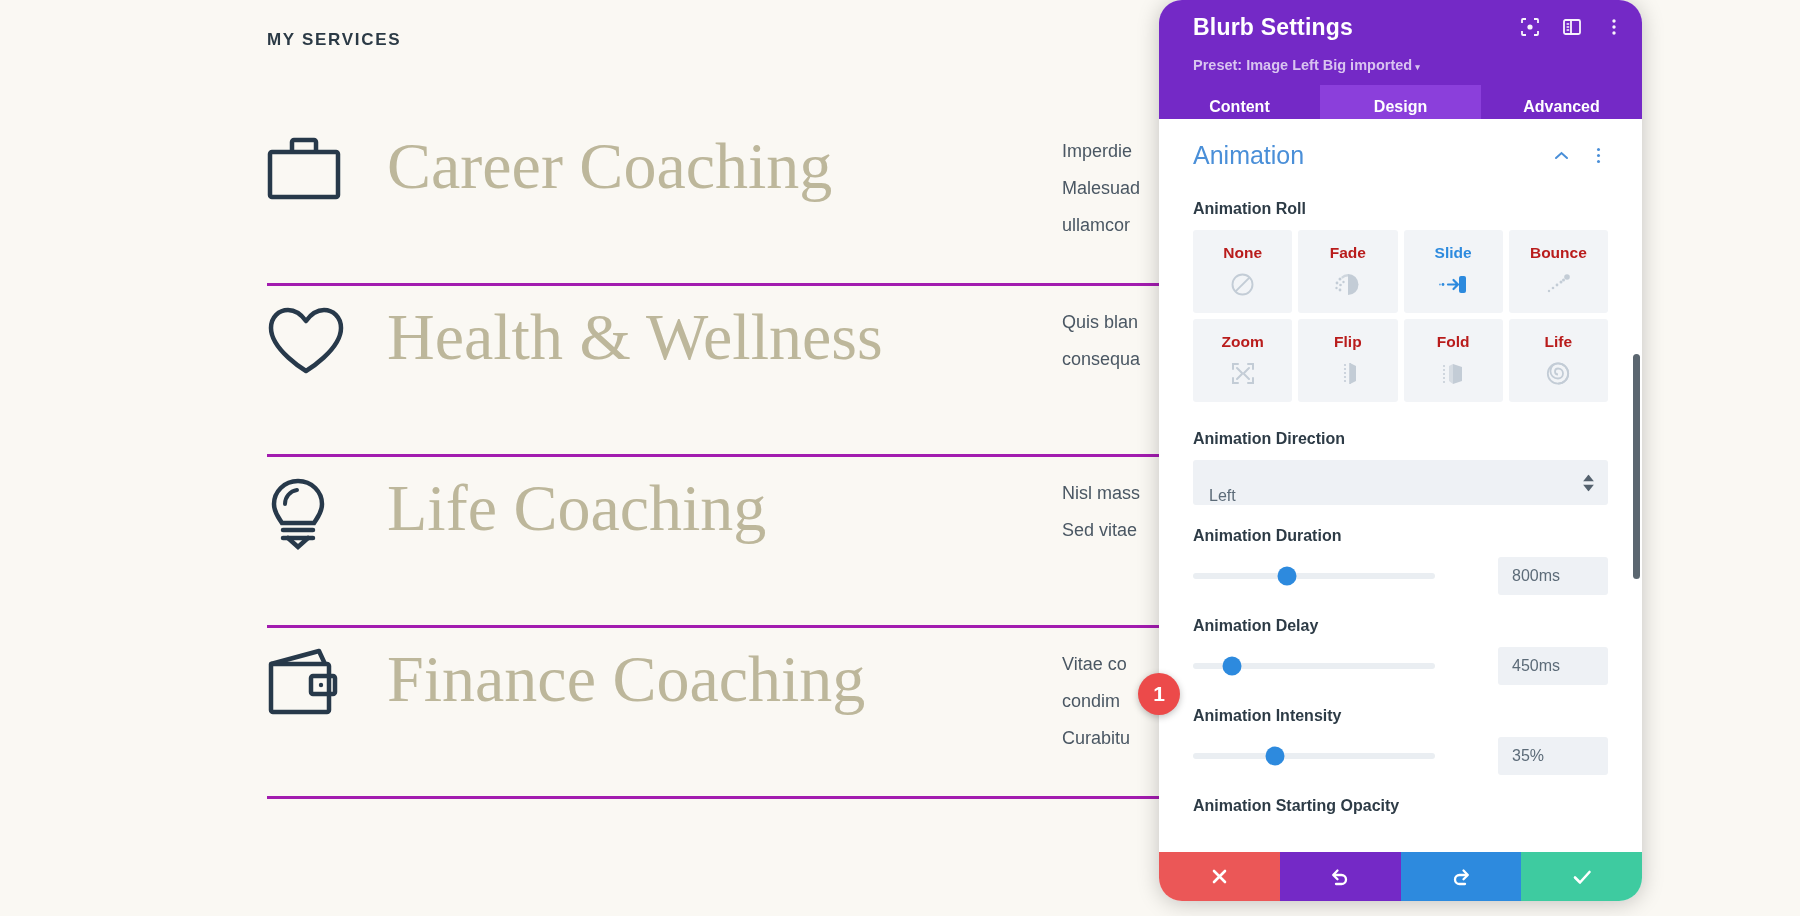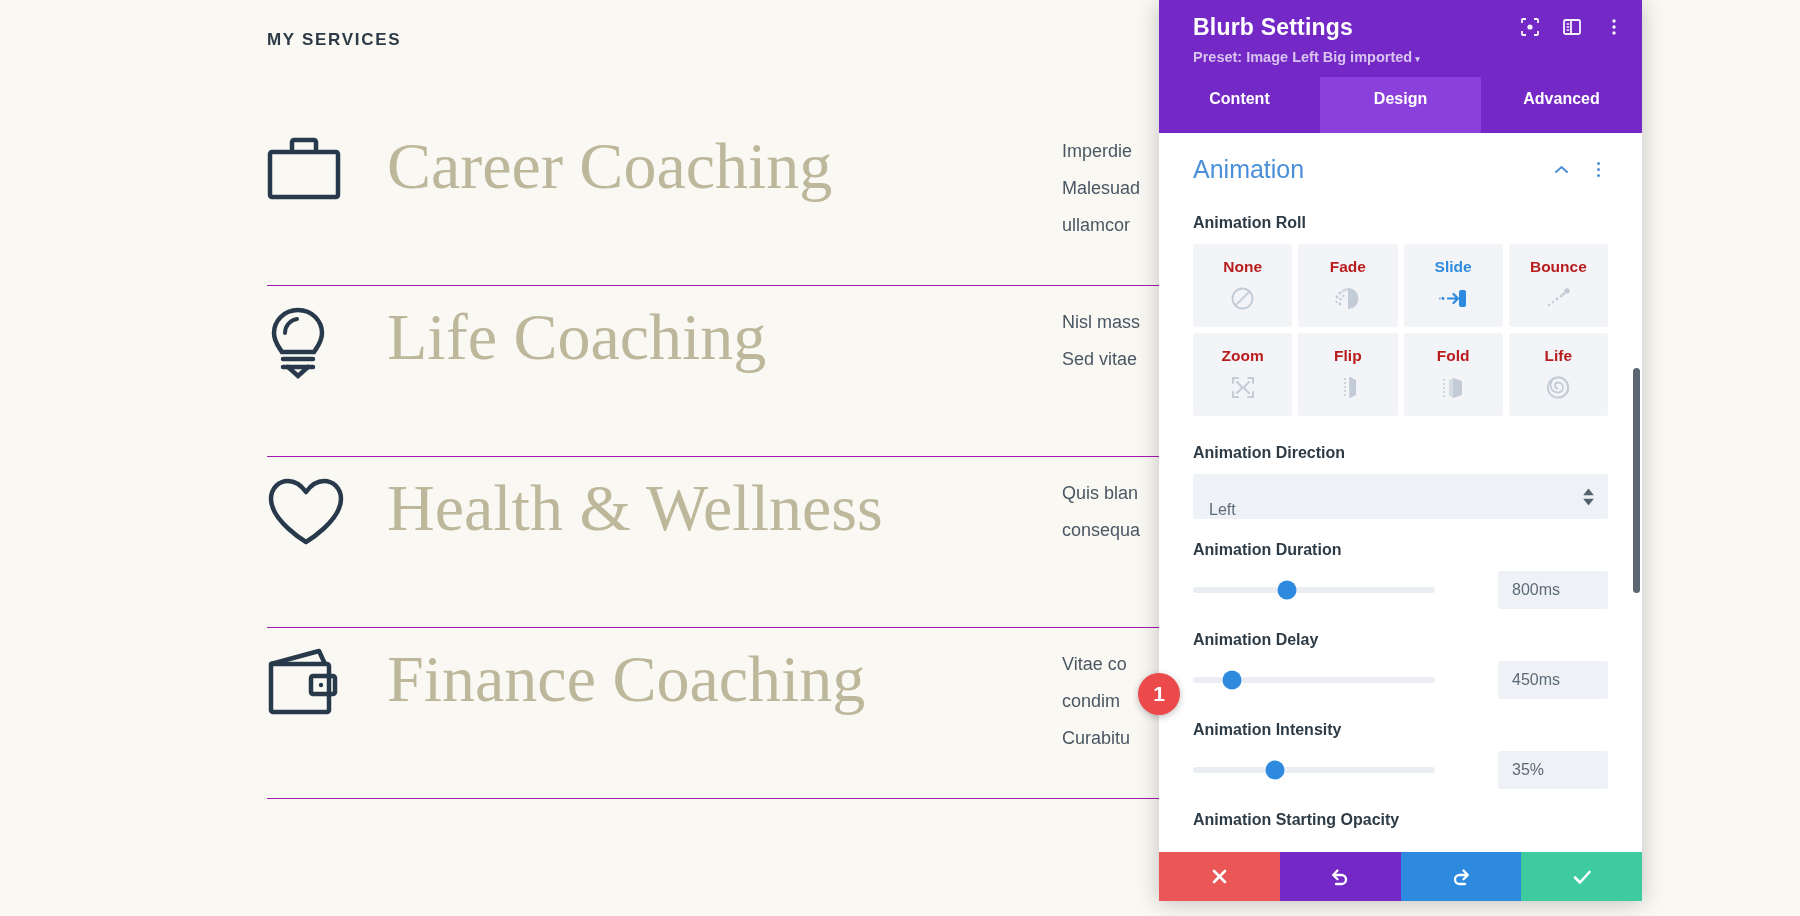--- a/index.html
+++ b/index.html
@@ -22,21 +22,21 @@
     position: absolute; left: 264px; top: 30px;
     font-size: 17px; font-weight: bold;
     letter-spacing: 1.7px;
     color: #2b3a45;
     font-family: "Liberation Sans", sans-serif;
   }
   .services { position: absolute; left: 264px; top: 115px; width: 1330px; }
   .service-row {
     position: relative;
     display: flex; align-items: flex-start;
-    border-bottom: 1px solid #a21caf;
+    border-bottom: 3px solid #a21caf;
     min-height: 171px;
     padding-top: 12px;
   }
   .service-row:last-child { }
   .svc-icon {
     width: 120px; flex: 0 0 120px;
     display: flex; align-items: center; justify-content: flex-start;
     padding-top: 8px;
   }
   .svc-icon svg { display: block; }
@@ -62,47 +62,48 @@
 
   
   .panel {
     position: absolute;
     left: 1159px; top: 0;
     width: 483px; height: 901px;
     background: #ffffff;
     box-shadow: 0 2px 22px rgba(0,0,0,0.22);
     display: flex; flex-direction: column;
     overflow: hidden;
+    border-radius: 23px;
   }
   .panel-header {
     background: #7429c6;
     padding: 14px 22px 12px 34px;
     position: relative;
     flex: 0 0 auto;
   }
   .panel-title {
     color: #ffffff; font-size: 23px; font-weight: bold;
     letter-spacing: .2px;
   }
   .panel-preset {
-    margin-top: 8px;
+    margin-top: 16px;
     color: #d9c4f0; font-size: 14.5px; font-weight: bold;
   }
   .panel-preset .caret { font-size: 9px; margin-left: 3px; }
   .header-icons {
     position: absolute; right: 18px; top: 17px;
     display: flex; align-items: center; gap: 22px;
   }
   .hicon { width: 20px; height: 20px; opacity: .95; cursor: pointer; }
   .hicon svg { display:block; }
 
   .tabs { display: flex; background: #7429c6; flex: 0 0 auto; }
   .tab {
     flex: 1 1 0; text-align: center;
-    padding: 13px 0 25px;
+    padding: 13px 0 3px;
     color: #ffffff; font-size: 16px; font-weight: bold;
     cursor: pointer;
   }
   .tab.active { background: #8b3fdb; }
 
   .panel-body {
     flex: 1 1 auto;
     position: relative;
     overflow: hidden;
     padding: 0 0 0 16px;
@@ -252,44 +253,44 @@
         <div class="svc-title">Career Coaching</div>
         <div class="svc-body">
           <div>Imperdie</div>
           <div>Malesuad</div>
           <div>ullamcor</div>
         </div>
       </div>
 
       <div class="service-row">
         <div class="svc-icon">
+          <svg width="78" height="70" viewBox="0 0 78 70" fill="none" stroke="#27394a" stroke-width="4.5" stroke-linejoin="round">
+            <path d="M39 65 C39 65 4 44 4 22 C4 11 12 4 21 4 c7 0 13 4 18 11 C44 8 50 4 57 4 c9 0 17 7 17 18 C74 44 39 65 39 65 Z"></path>
+          </svg>
+        </div>
+        <div class="svc-title">Health &amp; Wellness</div>
+        <div class="svc-body">
+          <div>Quis blan</div>
+          <div>consequa</div>
+        </div>
+      </div>
+
+      <div class="service-row">
+        <div class="svc-icon">
           <svg width="62" height="74" viewBox="0 0 62 74" fill="none" stroke="#27394a" stroke-width="4.5" stroke-linecap="round">
             <path d="M31 4 C17 4 7 15 7 27 c0 9 5 14 8 19 h32 c3-5 8-10 8-19 C55 15 45 4 31 4 Z"></path>
             <path d="M18 27 c0-7 5-13 12-14" stroke-width="4"></path>
             <path d="M16 53 h30 M16 61 h30"></path>
             <path d="M21 61 l10 9 l10-9"></path>
           </svg>
         </div>
         <div class="svc-title">Life Coaching</div>
         <div class="svc-body">
           <div>Nisl mass</div>
           <div>Sed vitae</div>
-        </div>
-      </div>
-
-      <div class="service-row">
-        <div class="svc-icon">
-          <svg width="78" height="70" viewBox="0 0 78 70" fill="none" stroke="#27394a" stroke-width="4.5" stroke-linejoin="round">
-            <path d="M39 65 C39 65 4 44 4 22 C4 11 12 4 21 4 c7 0 13 4 18 11 C44 8 50 4 57 4 c9 0 17 7 17 18 C74 44 39 65 39 65 Z"></path>
-          </svg>
-        </div>
-        <div class="svc-title">Health &amp; Wellness</div>
-        <div class="svc-body">
-          <div>Quis blan</div>
-          <div>consequa</div>
         </div>
       </div>
 
       <div class="service-row">
         <div class="svc-icon">
           <svg width="78" height="68" viewBox="0 0 78 68" fill="none" stroke="#27394a" stroke-width="4.5" stroke-linejoin="round">
             <path d="M4 16 h56 a2 2 0 0 1 2 2 v44 a2 2 0 0 1 -2 2 H6 a2 2 0 0 1 -2 -2 Z"></path>
             <path d="M4 16 L52 3 L58 16"></path>
             <rect x="44" y="28" width="24" height="18" rx="2"></rect>
             <circle cx="54" cy="37" r="2.2" fill="#27394a" stroke="none"></circle>

